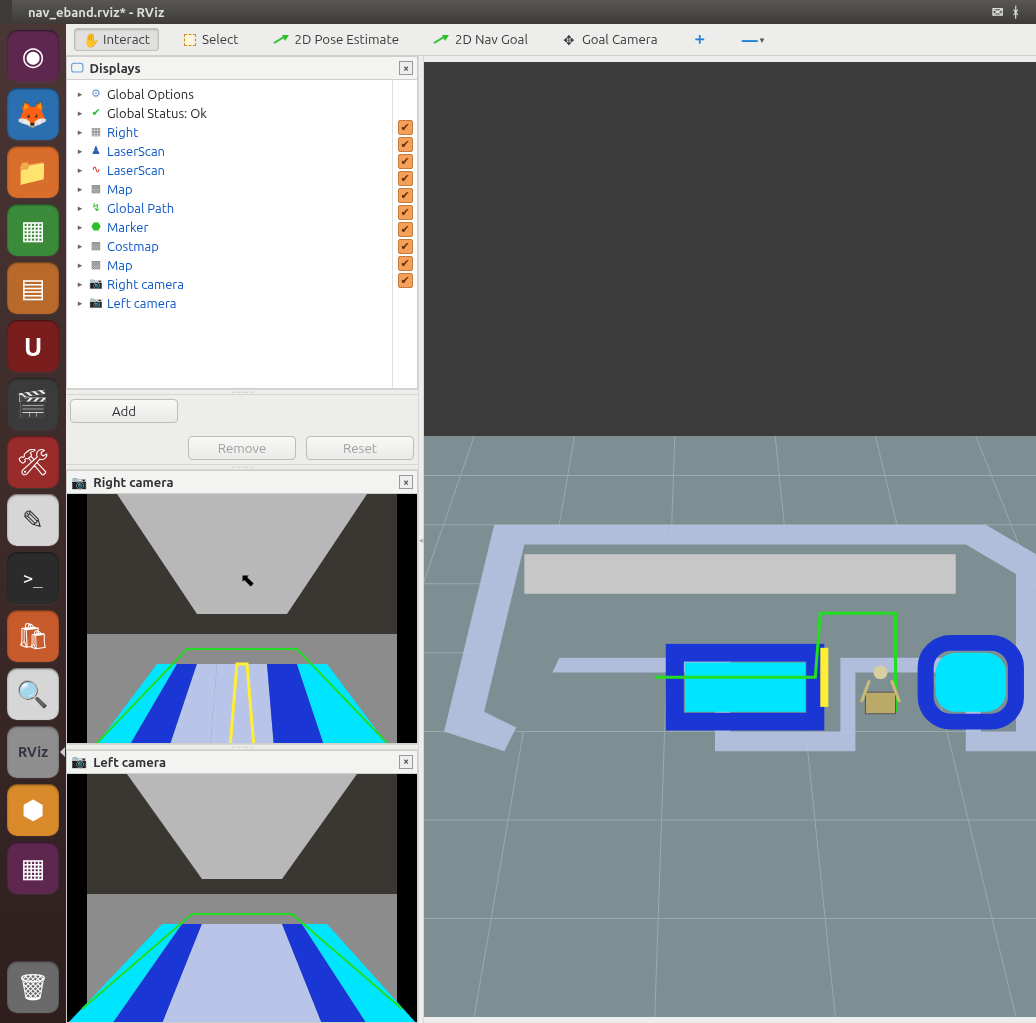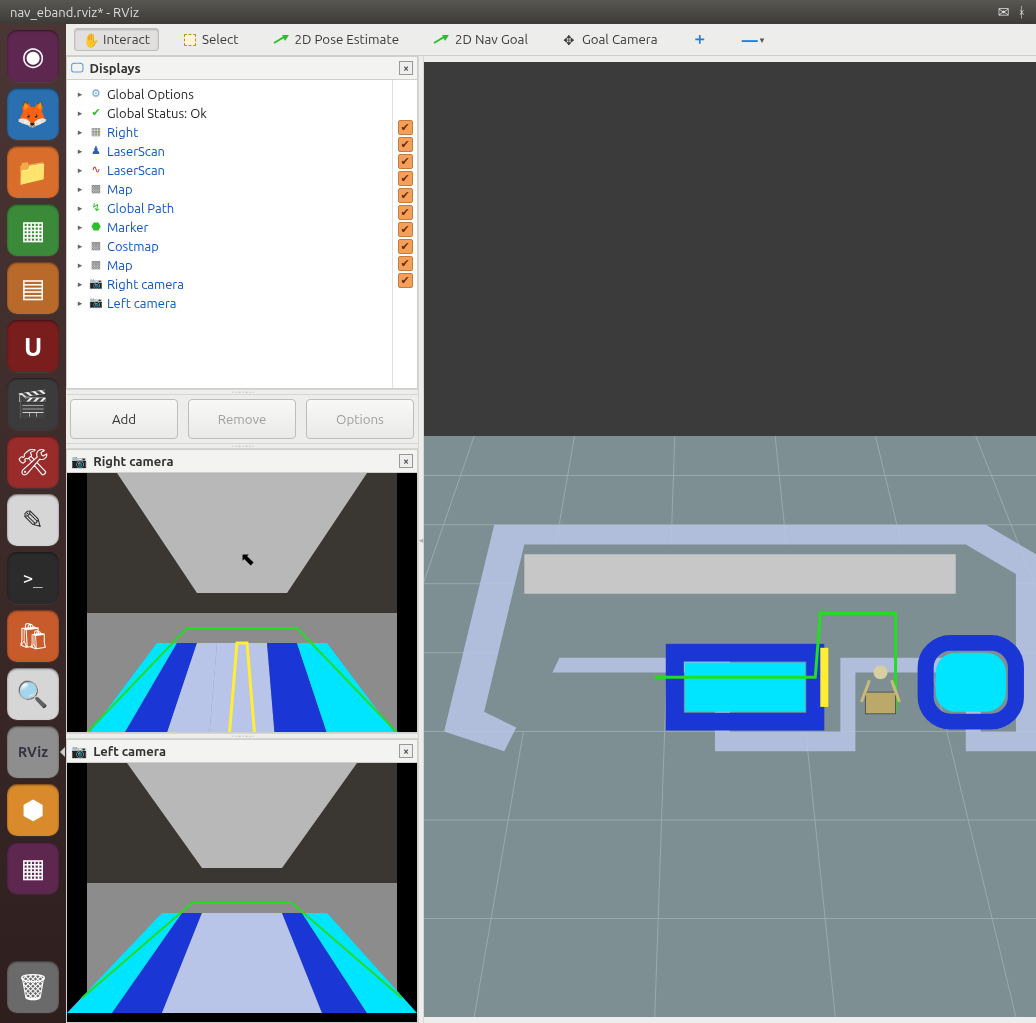--- a/index.html
+++ b/index.html
@@ -1,19 +1,19 @@
 <!DOCTYPE html>
 <html><head>
 <meta charset="utf-8">
 <style>
 * { box-sizing: border-box; margin: 0; padding: 0; font-family: "Ubuntu", "Liberation Sans", sans-serif; }
 body { width: 1036px; height: 1023px; background: #3c3b37; overflow: hidden; font-size: 13px; }
 
 
-.titlebar { height: 24px; background: linear-gradient(#595752,#3c3b37); color: #ddd; display:flex; align-items:center; padding:0 10px; font-weight:normal; font-size:13px; }
+.titlebar { height: 24px; background: linear-gradient(#595752,#3c3b37); color: #ddd; display:flex; align-items:center; padding:0 16px; font-weight:bold; font-size:13px;margin-left:12px; }
 .titlebar .spacer { flex:1; }
 .titlebar .envelope, .titlebar .bt { margin-left:8px; font-size:14px; }
 
 
 .launcher { position:absolute; left:0; top:24px; bottom:0; width:66px; background: linear-gradient(#4a3634,#2e1f1e); display:flex; flex-direction:column; align-items:center; padding-top:6px; gap:6px; z-index:5;}
 .launcher .tile { width:52px; height:52px; border-radius:10px; display:flex; align-items:center; justify-content:center; font-size:26px; color:#fff; position:relative; box-shadow: 0 1px 2px rgba(0,0,0,.5) inset, 0 1px 0 rgba(255,255,255,.05); }
 .launcher .tile .arrow { position:absolute; right:-6px; top:50%; transform:translateY(-50%); width:0;height:0;border-top:5px solid transparent;border-bottom:5px solid transparent;border-right:5px solid #ccc; display:none;}
 .launcher .tile.active .arrow { display:block; }
 .launcher .end { margin-top:auto; margin-bottom:10px; }
 
@@ -48,22 +48,22 @@
 .tree-row .lbl { font-weight:normal; }
 .tree-row .lbl.link { color:#0a55c4; }
 .tree-row .lbl.plain { color:#222; }
 .tree-icon { width:14px; height:14px; display:inline-flex; align-items:center; justify-content:center; font-size:11px;}
 .checks { width:24px; padding:4px 0;}
 .checks .cb { width:15px; height:15px; border:1px solid #c77b3b; background:#f5a05a; margin:2px auto; display:flex; align-items:center; justify-content:center; color:#6b2e00; font-size:11px; border-radius:2px;}
 .checks .cb.hidden { visibility:hidden; }
 
 
 .btnrow { display:flex; gap:10px; padding:4px; }
-.btnrow button { flex:1; height:40px; background:linear-gradient(#f8f8f6,#eaeae8); border:1px solid #bdbdbb; border-radius:4px; color:#333; }
-.btnrow button:disabled { color:#a0a0a0; }
+.btnrow button { flex:1; height:24px; background:linear-gradient(#f8f8f6,#eaeae8); border:1px solid #bdbdbb; border-radius:4px; color:#333; }
+.btnrow button:disabled { color:#a0a0a0;margin-top:37px; }
 
 
 .grip { height:6px; background:#ededeb; border-top:1px solid #d6d6d4; border-bottom:1px solid #d6d6d4; display:flex; align-items:center; justify-content:center;}
 .grip::before { content:"⋯⋯⋯"; letter-spacing:-2px; color:#b0b0ae; font-size:9px;}
 
 
 .camera { flex:1 1 0; min-height:0; display:flex; flex-direction:column; }
 .camera .view { flex:1; background:#000; position:relative; overflow:hidden; border:1px solid #cfcfcd; border-top:none;}
 .cam-hall { position:absolute; inset:0; }
 
@@ -236,21 +236,21 @@
             <div class="cb">✔</div>
             <div class="cb">✔</div>
             <div class="cb">✔</div>
           </div>
         </div>
       </div>
       <div class="grip"></div>
       <div class="btnrow">
         <button>Add</button>
         <button disabled="">Remove</button>
-        <button disabled="">Options</button>
+        <button disabled="">Reset</button>
       </div>
       <div class="grip"></div>
 
       <div class="camera">
         <div class="panel-header">
           <span style="color:#555">📷</span>
           <span>Right camera</span>
           <span class="close">×</span>
         </div>
         <div class="view">

